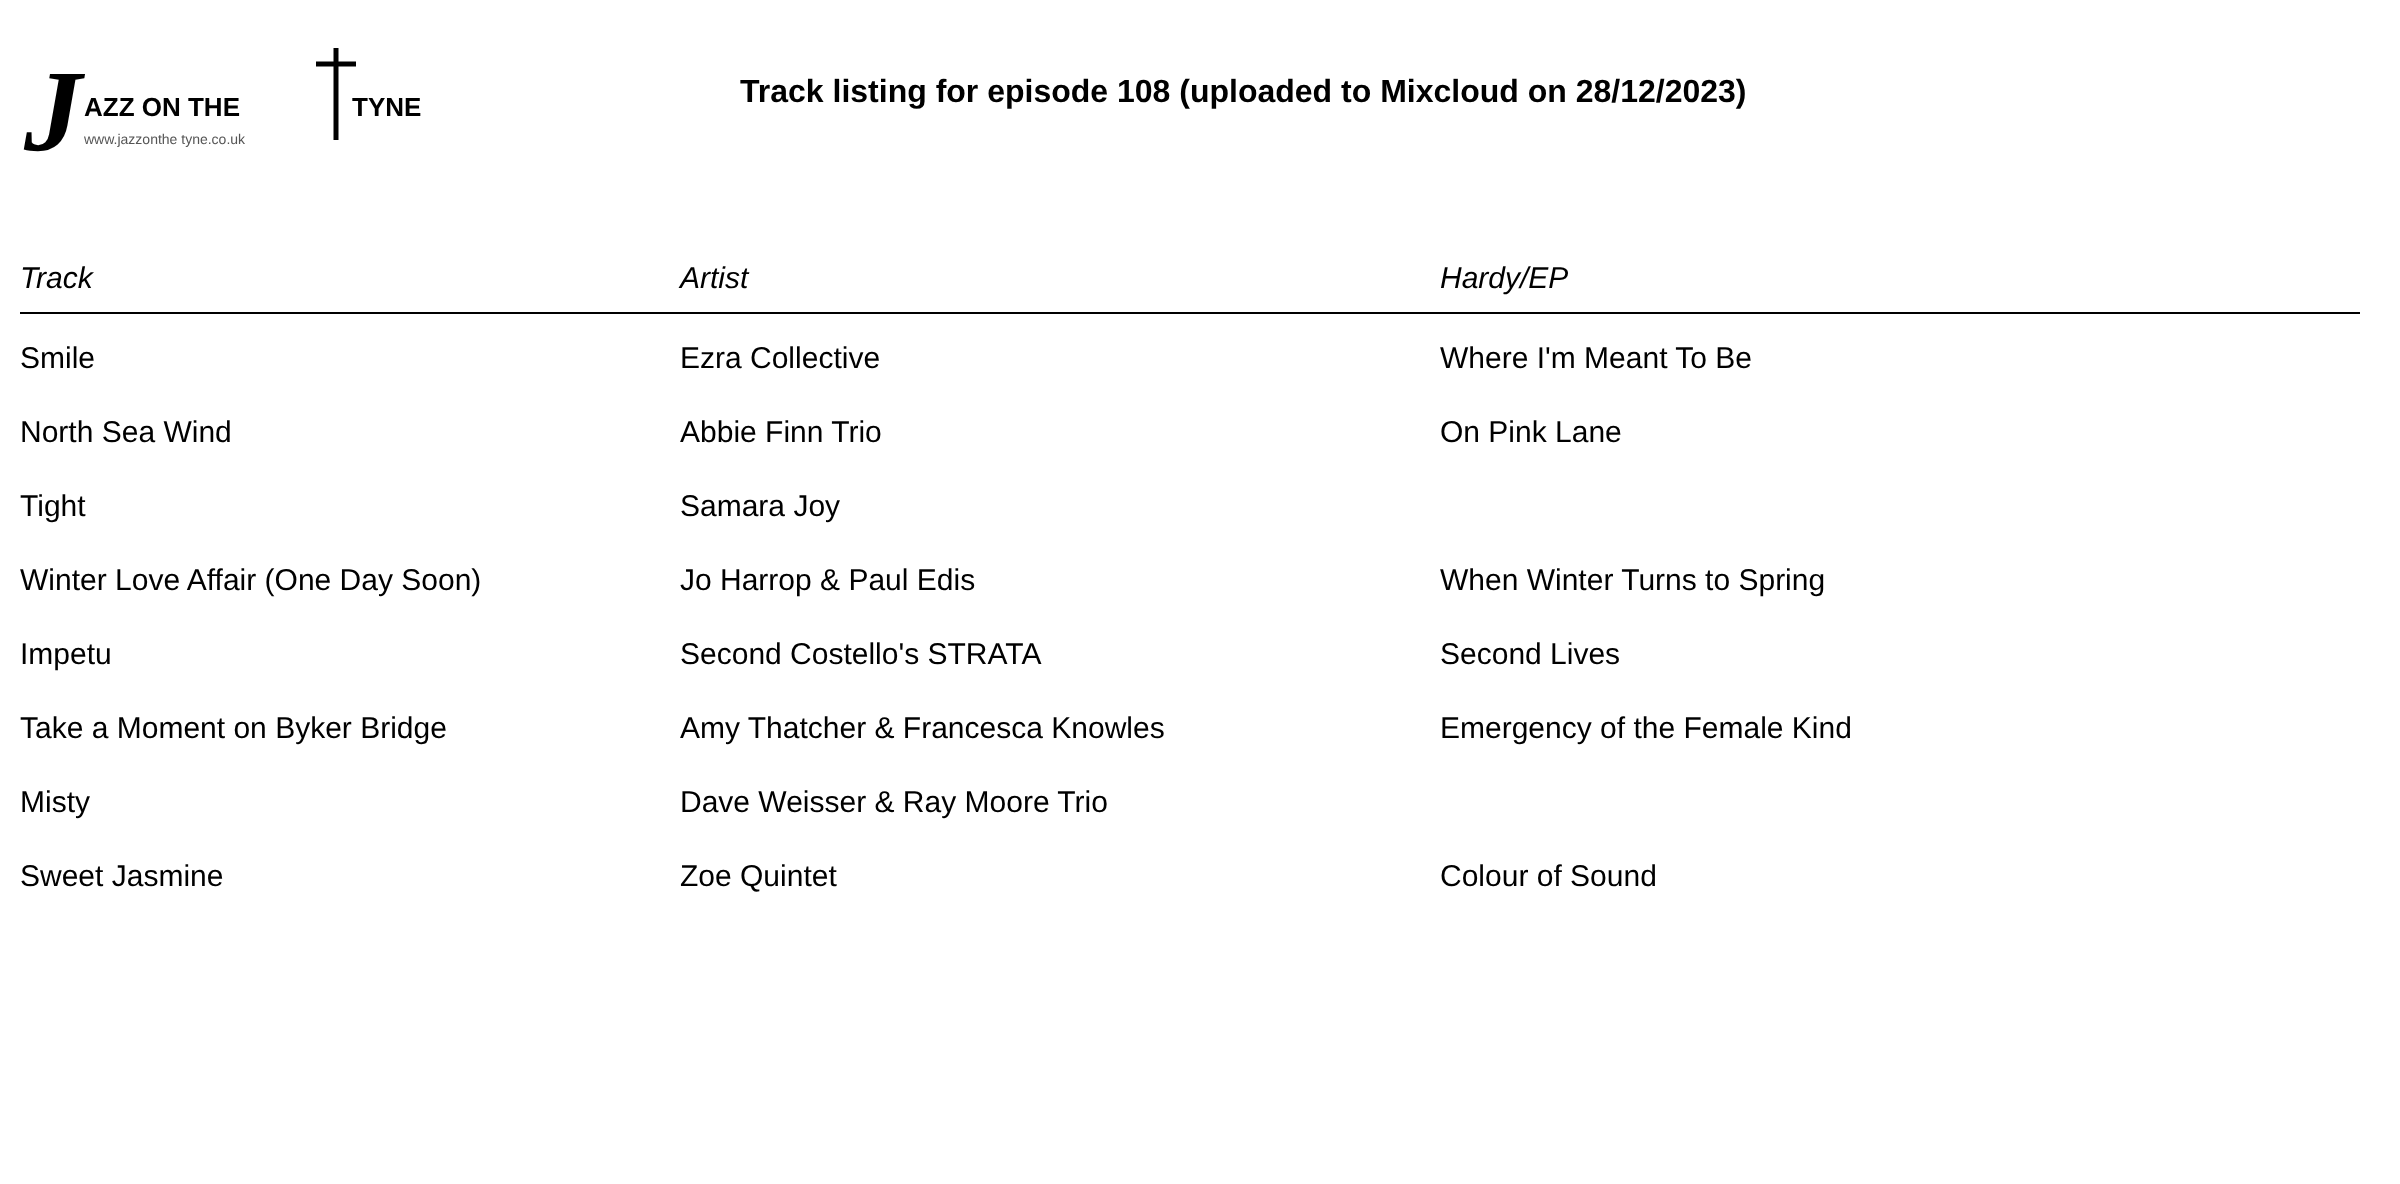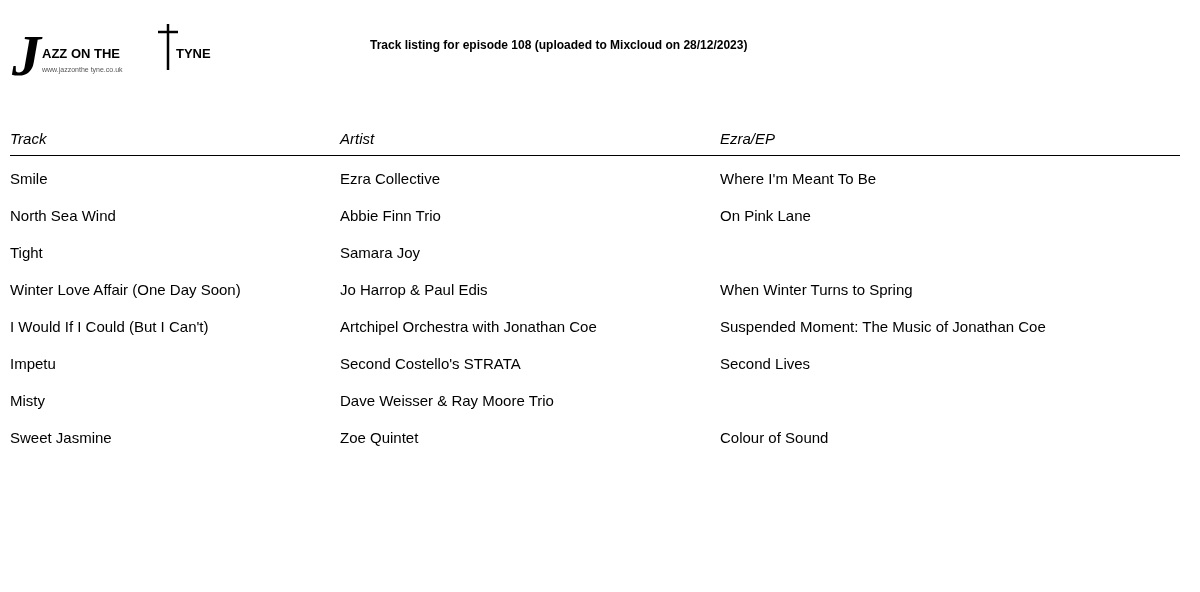--- a/index.html
+++ b/index.html
@@ -28,21 +28,21 @@
       flex-shrink: 0;
     }
 
     .logo-svg {
       width: 240px;
       height: 70px;
     }
 
     .page-title {
       flex: 1;
-      font-size: 12px;
+      font-size: 16px;
       font-weight: bold;
       padding-top: 18px;
       padding-left: 100px;
     }
 
     .track-table {
       width: 100%;
       border-collapse: collapse;
       font-size: 15px;
     }
@@ -111,21 +111,21 @@
   </div>
 
   <div class="page-title">Track listing for episode 108 (uploaded to Mixcloud on 28/12/2023)</div>
 </div>
 
 <table class="track-table">
   <thead>
     <tr>
       <th class="col-track">Track</th>
       <th class="col-artist">Artist</th>
-      <th class="col-album">Ezra/EP</th>
+      <th class="col-album">Hardy/EP</th>
     </tr>
   </thead>
   <tbody id="table-body">
   <tr>
         <td class="col-track">Smile</td>
         <td class="col-artist">Ezra Collective</td>
         <td class="col-album">Where I'm Meant To Be</td>
       </tr>
       <tr>
         <td class="col-track">North Sea Wind</td>
@@ -136,28 +136,28 @@
         <td class="col-track">Tight</td>
         <td class="col-artist">Samara Joy</td>
         <td class="col-album"></td>
       </tr>
       <tr>
         <td class="col-track">Winter Love Affair (One Day Soon)</td>
         <td class="col-artist">Jo Harrop &amp; Paul Edis</td>
         <td class="col-album">When Winter Turns to Spring</td>
       </tr>
       <tr>
-        <td class="col-track">I Would If I Could (But I Can't)</td>
-        <td class="col-artist">Artchipel Orchestra with Jonathan Coe</td>
-        <td class="col-album">Suspended Moment: The Music of Jonathan Coe</td>
-      </tr>
-      <tr>
         <td class="col-track">Impetu</td>
         <td class="col-artist">Second Costello's STRATA</td>
         <td class="col-album">Second Lives</td>
+      </tr>
+      <tr>
+        <td class="col-track">Take a Moment on Byker Bridge</td>
+        <td class="col-artist">Amy Thatcher &amp; Francesca Knowles</td>
+        <td class="col-album">Emergency of the Female Kind</td>
       </tr>
       <tr>
         <td class="col-track">Misty</td>
         <td class="col-artist">Dave Weisser &amp; Ray Moore Trio</td>
         <td class="col-album"></td>
       </tr>
       <tr>
         <td class="col-track">Sweet Jasmine</td>
         <td class="col-artist">Zoe Quintet</td>
         <td class="col-album">Colour of Sound</td>

